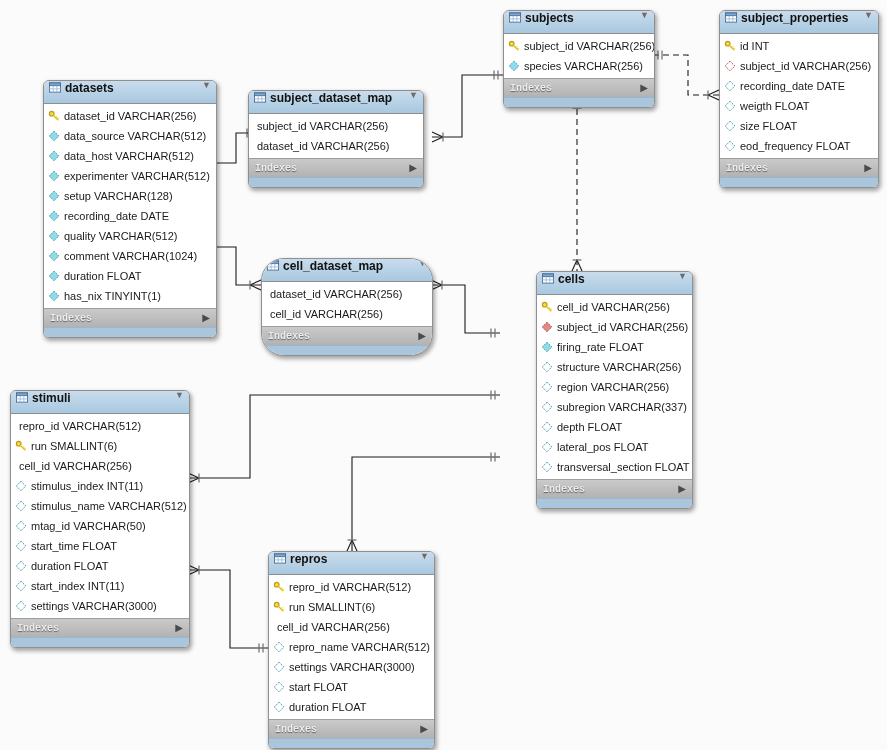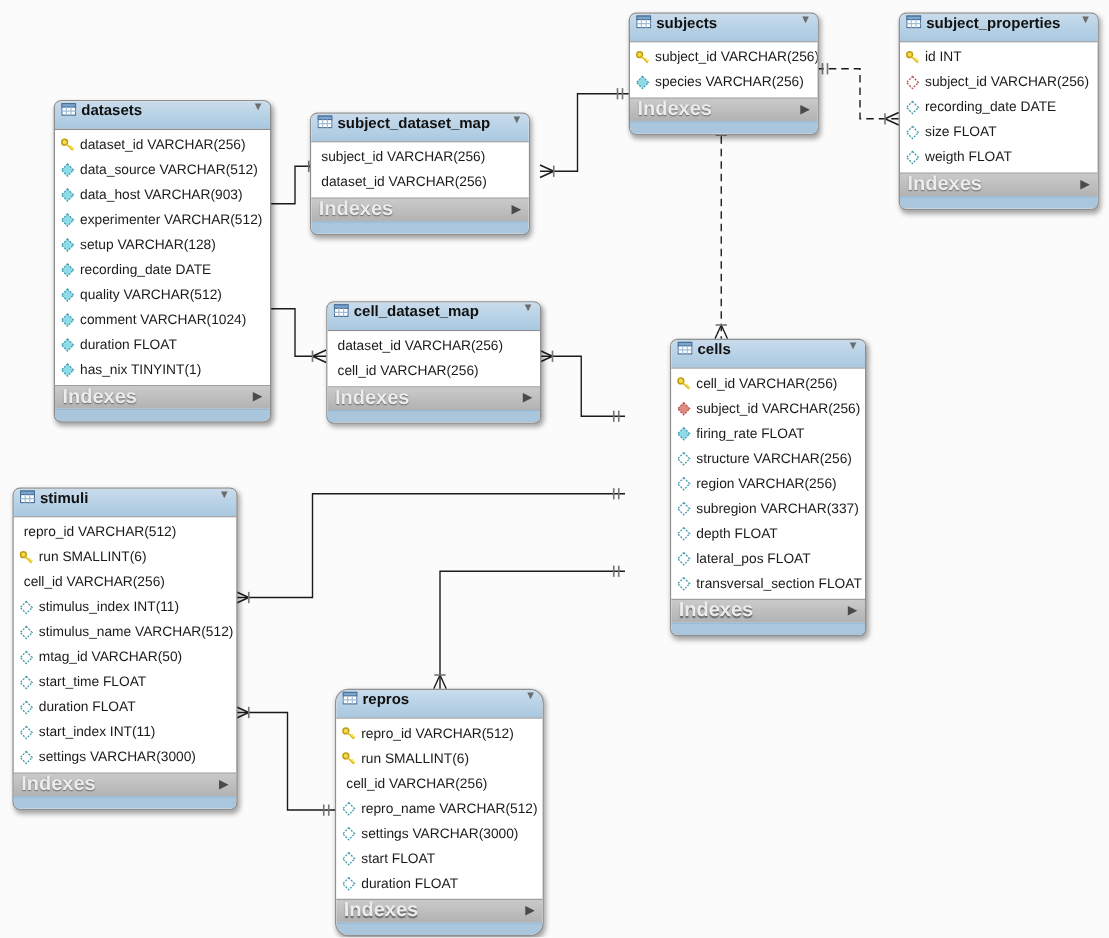--- a/index.html
+++ b/index.html
@@ -13,22 +13,22 @@
   .hdr-title{flex:1;font-size:12px;font-weight:bold;color:#111;white-space:nowrap;
        overflow:hidden;}
   .hdr-arrow{font-size:9px;color:#6c6c6c;line-height:1;}
   .rows{background:#fff;padding:2px 0;}
   .row{height:20px;display:flex;align-items:center;padding:0 4px;gap:4px;white-space:nowrap;}
   .ic{width:12px;height:12px;flex:0 0 12px;display:inline-flex;align-items:center;justify-content:center;}
   .ic-empty{width:0px;flex:0 0 0px;}
   .lbl{font-size:11px;color:#1a1a1a;}
   .ftr{height:18px;display:flex;align-items:center;padding:0 6px;
        background:linear-gradient(#cacaca,#b2b2b2);border-top:1px solid #9e9e9e;}
-  .ftr-lbl{flex:1;font-size:16px;font-weight:bold;color:#ececec;
-       text-shadow:0 1px 1px rgba(90,90,90,0.9);}
+  .ftr-lbl{flex:1;font-size:10px;font-weight:bold;color:#ececec;
+       text-shadow:0 1px 1px rgba(90,90,90,0.9);font-family:Liberation Mono, monospace;}
   .ftr-arrow{font-size:10px;color:#4a4a4a;line-height:1;}
   .strip{height:9px;background:#a9c6dd;border-top:1px solid #97b7d2;}
 </style>
 </head>
 <body>
 
 <div id="canvas">
     <svg id="rel-layer" width="887" height="750">
       <g>
         <polyline points="180,163 236,163 236,133 258,133" fill="none" stroke="#1a1a1a" stroke-width="1.1"></polyline>
@@ -135,21 +135,21 @@
             </svg>
           </span>
           <span class="lbl">data_source VARCHAR(512)</span>
         </div>
         <div class="row">
           <span class="ic">
             <svg width="12" height="12" viewBox="0 0 12 12">
               <path d="M6 1.2 L10.8 6 L6 10.8 L1.2 6 Z" fill="#8fdce8" stroke="#3f9aaa" stroke-width="1" stroke-dasharray="1.6,1"></path>
             </svg>
           </span>
-          <span class="lbl">data_host VARCHAR(903)</span>
+          <span class="lbl">data_host VARCHAR(512)</span>
         </div>
         <div class="row">
           <span class="ic">
             <svg width="12" height="12" viewBox="0 0 12 12">
               <path d="M6 1.2 L10.8 6 L6 10.8 L1.2 6 Z" fill="#8fdce8" stroke="#3f9aaa" stroke-width="1" stroke-dasharray="1.6,1"></path>
             </svg>
           </span>
           <span class="lbl">experimenter VARCHAR(512)</span>
         </div>
         <div class="row">
@@ -317,38 +317,46 @@
             </svg>
           </span>
           <span class="lbl">recording_date DATE</span>
         </div>
         <div class="row">
           <span class="ic">
             <svg width="12" height="12" viewBox="0 0 12 12">
               <path d="M6 1.2 L10.8 6 L6 10.8 L1.2 6 Z" fill="#ffffff" stroke="#3f9aaa" stroke-width="1" stroke-dasharray="1.6,1"></path>
             </svg>
           </span>
+          <span class="lbl">weigth FLOAT</span>
+        </div>
+        <div class="row">
+          <span class="ic">
+            <svg width="12" height="12" viewBox="0 0 12 12">
+              <path d="M6 1.2 L10.8 6 L6 10.8 L1.2 6 Z" fill="#ffffff" stroke="#3f9aaa" stroke-width="1" stroke-dasharray="1.6,1"></path>
+            </svg>
+          </span>
           <span class="lbl">size FLOAT</span>
         </div>
         <div class="row">
           <span class="ic">
             <svg width="12" height="12" viewBox="0 0 12 12">
               <path d="M6 1.2 L10.8 6 L6 10.8 L1.2 6 Z" fill="#ffffff" stroke="#3f9aaa" stroke-width="1" stroke-dasharray="1.6,1"></path>
             </svg>
           </span>
-          <span class="lbl">weigth FLOAT</span>
-        </div>
-      </div>
-      <div class="ftr">
-        <span class="ftr-lbl">Indexes</span>
-        <span class="ftr-arrow">▶</span>
-      </div>
-      <div class="strip"></div>
-    </div>
-    <div class="tbl" style="left: 261px; top: 241px; width: 170px;">
+          <span class="lbl">eod_frequency FLOAT</span>
+        </div>
+      </div>
+      <div class="ftr">
+        <span class="ftr-lbl">Indexes</span>
+        <span class="ftr-arrow">▶</span>
+      </div>
+      <div class="strip"></div>
+    </div>
+    <div class="tbl" style="left: 261px; top: 258px; width: 170px; border-radius: 23px;">
       <div class="hdr">
         <span class="ic">
           <svg width="13" height="11" viewBox="0 0 13 11">
             <rect x="0.5" y="0.5" width="12" height="10" fill="#ffffff" stroke="#4a6f96"></rect>
             <rect x="0.5" y="0.5" width="12" height="3" fill="#7aa6d0" stroke="#4a6f96"></rect>
             <line x1="4.5" y1="3.5" x2="4.5" y2="10.5" stroke="#9fbcd8"></line>
             <line x1="8.5" y1="3.5" x2="8.5" y2="10.5" stroke="#9fbcd8"></line>
             <line x1="0.5" y1="7" x2="12.5" y2="7" stroke="#9fbcd8"></line>
           </svg>
         </span>
@@ -556,21 +564,21 @@
           </span>
           <span class="lbl">settings VARCHAR(3000)</span>
         </div>
       </div>
       <div class="ftr">
         <span class="ftr-lbl">Indexes</span>
         <span class="ftr-arrow">▶</span>
       </div>
       <div class="strip"></div>
     </div>
-    <div class="tbl" style="left: 268px; top: 551px; width: 165px; border-radius: 11px;">
+    <div class="tbl" style="left: 268px; top: 551px; width: 165px;">
       <div class="hdr">
         <span class="ic">
           <svg width="13" height="11" viewBox="0 0 13 11">
             <rect x="0.5" y="0.5" width="12" height="10" fill="#ffffff" stroke="#4a6f96"></rect>
             <rect x="0.5" y="0.5" width="12" height="3" fill="#7aa6d0" stroke="#4a6f96"></rect>
             <line x1="4.5" y1="3.5" x2="4.5" y2="10.5" stroke="#9fbcd8"></line>
             <line x1="8.5" y1="3.5" x2="8.5" y2="10.5" stroke="#9fbcd8"></line>
             <line x1="0.5" y1="7" x2="12.5" y2="7" stroke="#9fbcd8"></line>
           </svg>
         </span>

